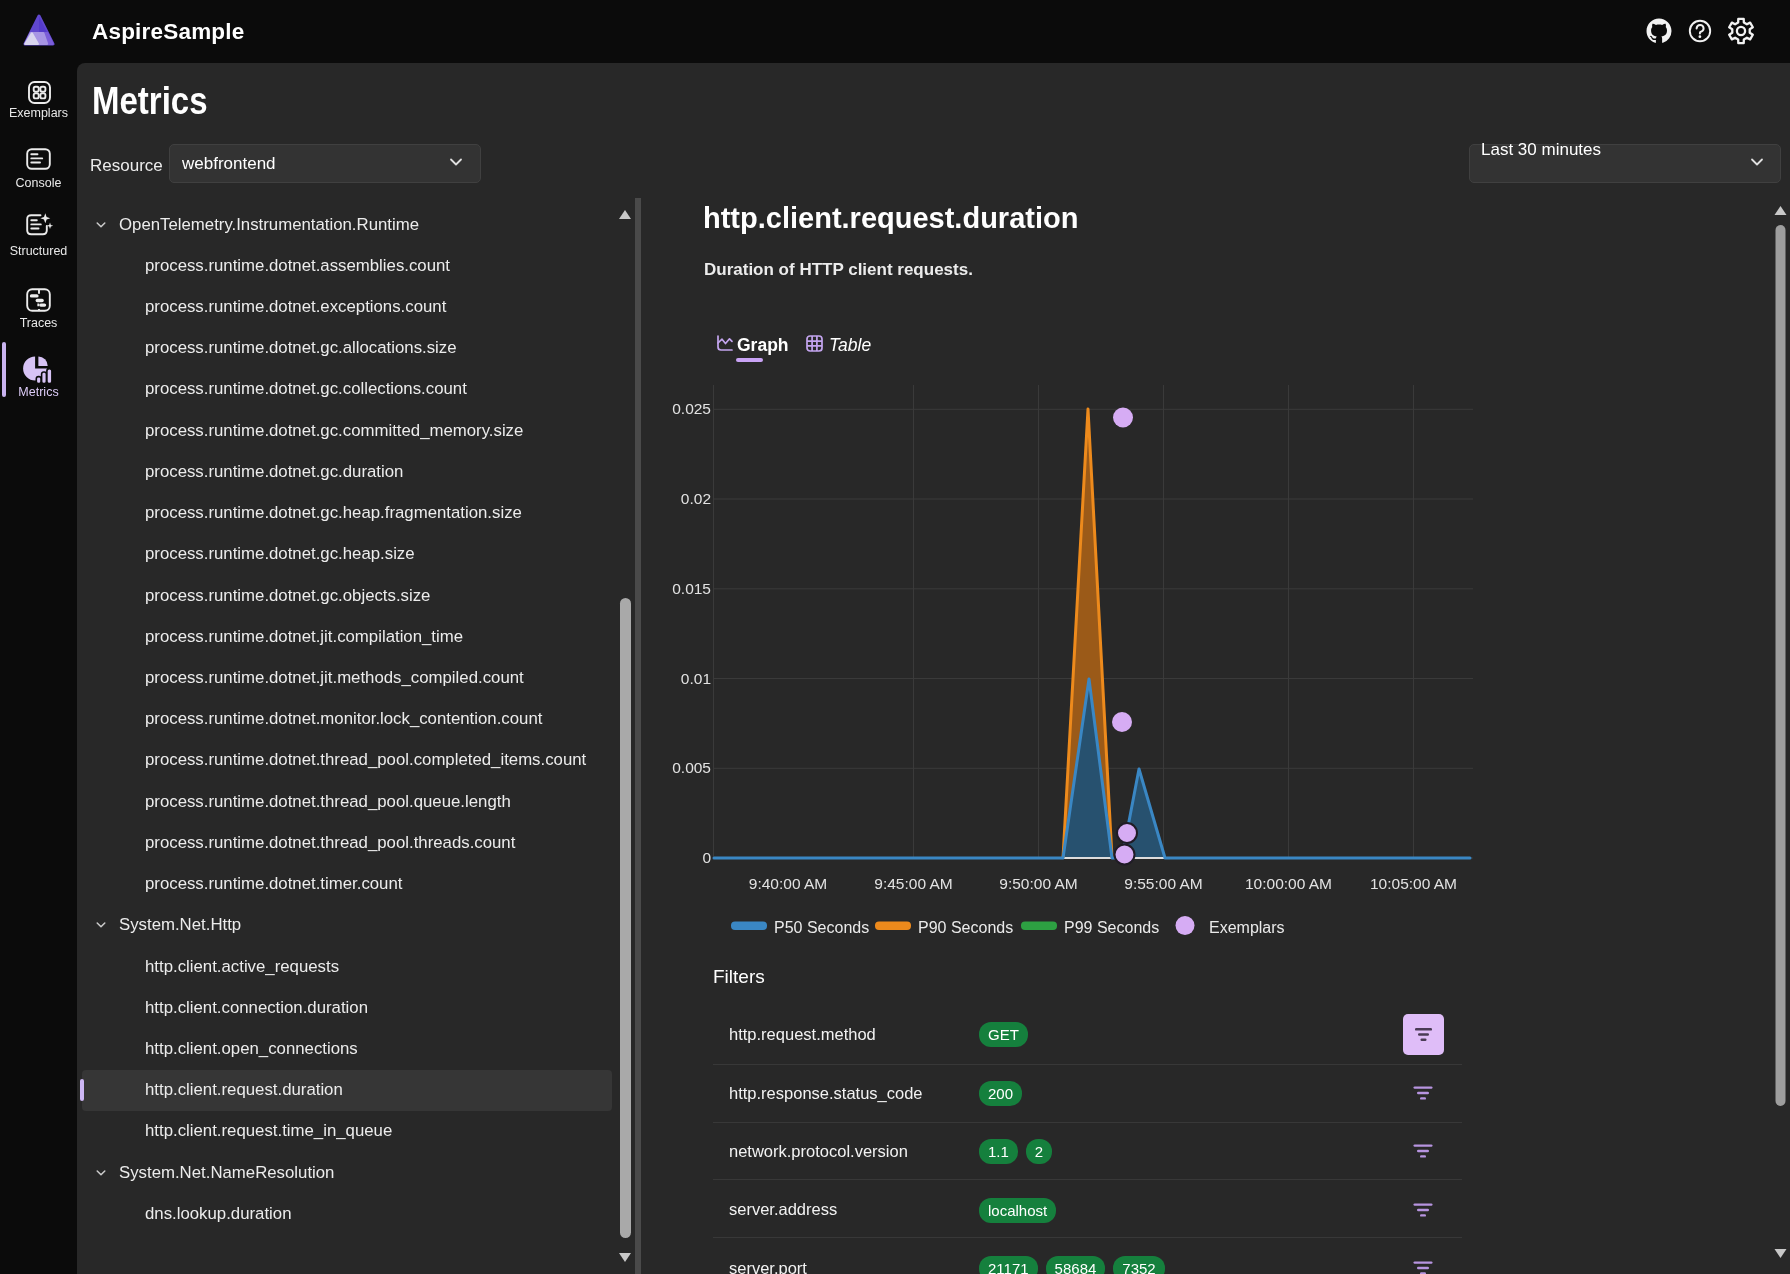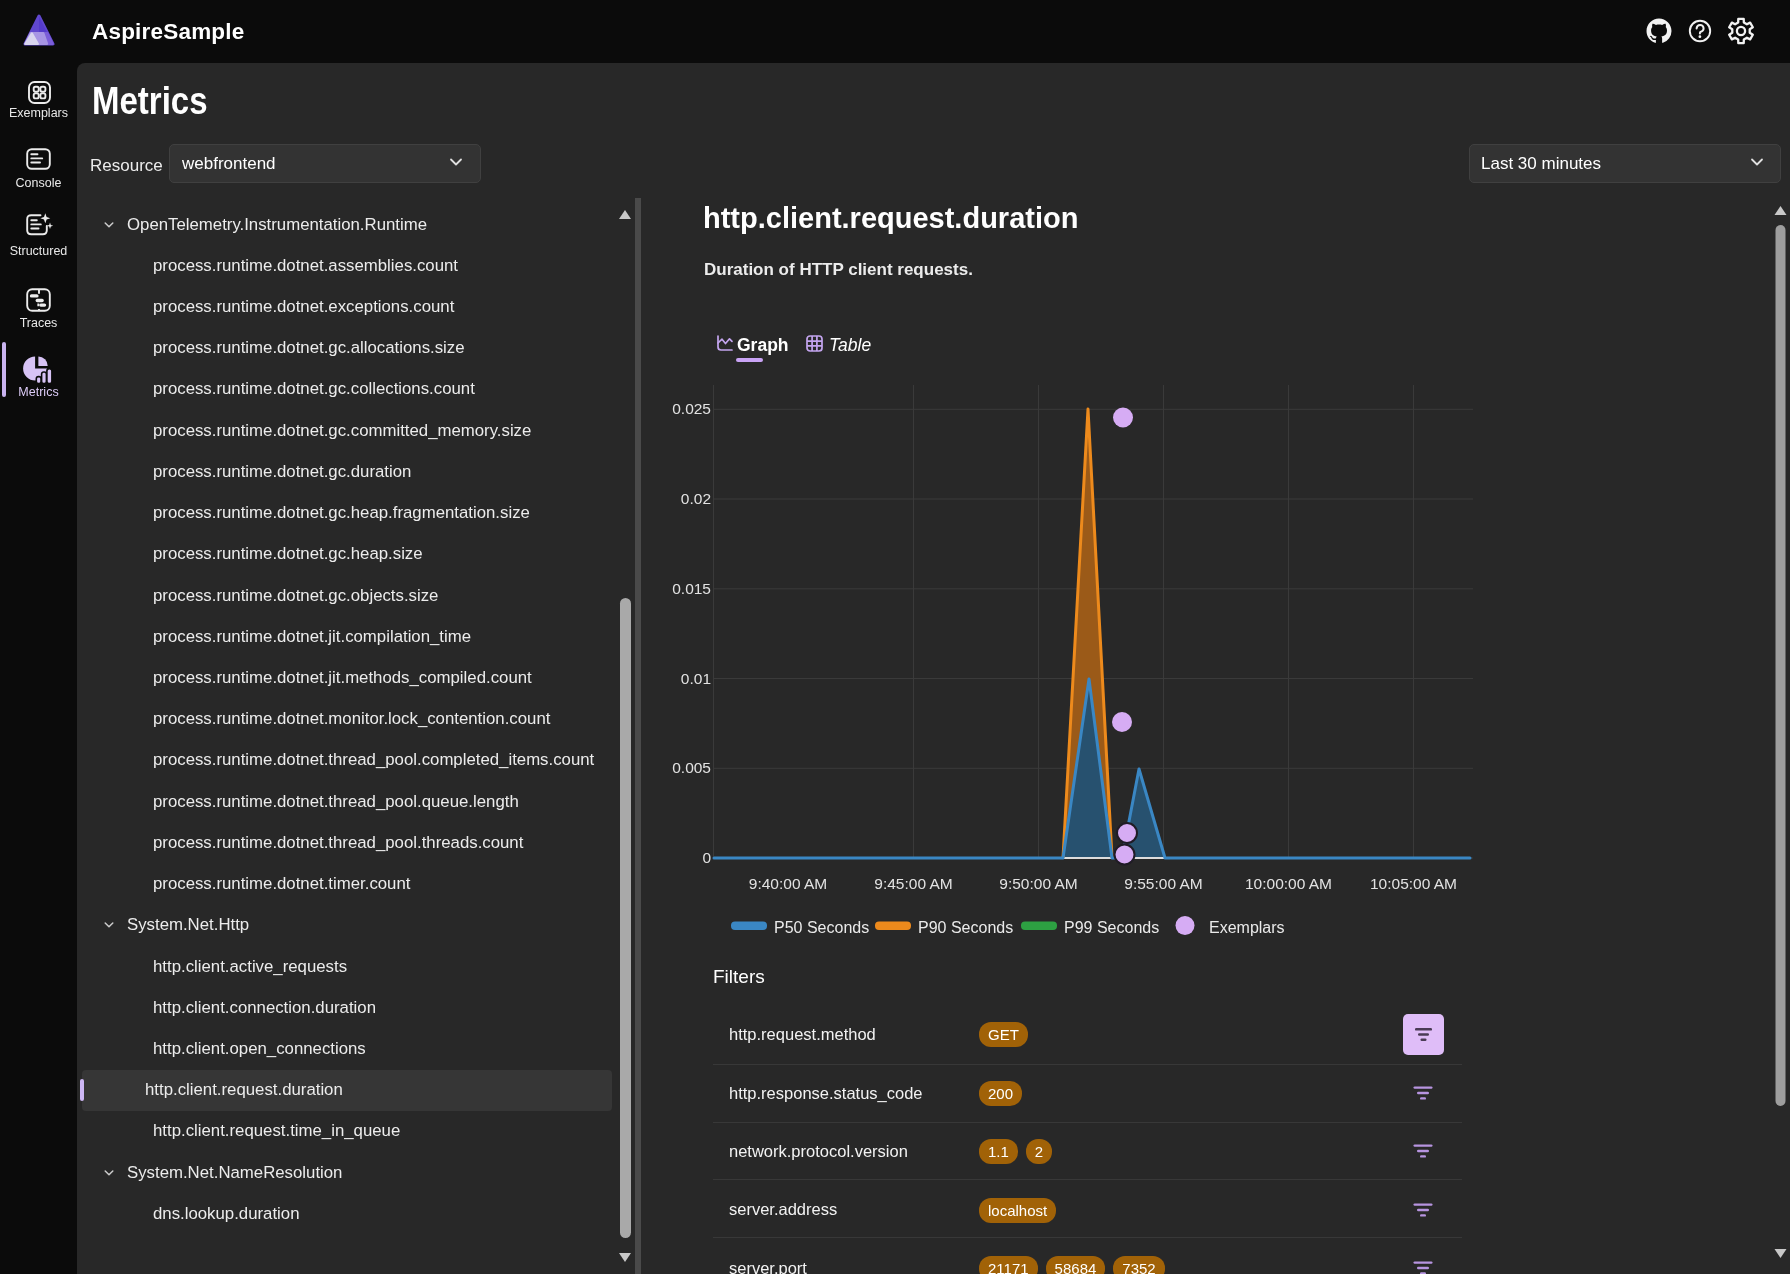--- a/index.html
+++ b/index.html
@@ -8,25 +8,25 @@
   .abs { position:absolute; }
   #page { position:relative; width:1790px; height:1220px; }
   #topbar { left:0; top:0; width:1790px; height:63px; background:#0b0b0b; }
   #brand { left:92px; top:19px; font-size:22.5px; font-weight:600; color:#ffffff; letter-spacing:0.2px; }
   #sidebar { left:0; top:63px; width:77px; height:1211px; background:#0b0b0b; }
   #mainpanel { left:77px; top:63px; width:1713px; height:1211px; background:#282828; border-top-left-radius:8px; }
   #h1 { left:92px; top:79px; font-size:33px; transform:scaleY(1.18); transform-origin:top left; font-weight:700; color:#ffffff; }
   .lbl { color:#ececec; }
   .select { background:#333333; border:1px solid #404040; border-radius:5px; height:39px; color:#ffffff; font-size:17px; }
   .navitem { left:0; width:77px; text-align:center; color:#e8e8e8; font-size:12.5px; }
-  .treerow { height:41.23px; display:flex; align-items:center; color:#ececec; font-size:16.8px; white-space:nowrap;margin-left:8px; }
+  .treerow { height:41.23px; display:flex; align-items:center; color:#ececec; font-size:16.8px; white-space:nowrap; }
   .treerow.child { padding-left:67px; }
   .treerow.group { padding-left:17px; }
   .treerow.group .gtxt { margin-left:12px; }
-  .badge { display:inline-block; background:#a16207; border-radius:12px; height:25px; line-height:25px;
+  .badge { display:inline-block; background:#15803d; border-radius:12px; height:25px; line-height:25px;
            padding:0 9px; color:#ffffff; font-size:15px; margin-right:8px; }
   .fname { color:#f2f2f2; font-size:16.5px; }
   .sep { background:#383838; height:1px; left:713px; width:749px; }
 </style>
 </head>
 <body>
 <div id="page">
   <div id="mainpanel" class="abs"></div>
   <div id="topbar" class="abs"></div>
   <div id="sidebar" class="abs"></div>
@@ -114,21 +114,21 @@
   <div class="abs" style="left:2px;top:342px;width:3.5px;height:55px;border-radius:2px;background:#c9b3f0;"></div>
 
   <div id="h1" class="abs">Metrics</div>
   <div class="abs lbl" style="left:90px;top:156px;font-size:17px;">Resource</div>
   <div class="abs select" style="left:169px;top:144px;width:312px;"></div>
   <div class="abs" style="left:182px;top:154px;font-size:17px;color:#fff;">webfrontend</div>
   <svg class="abs" style="left:449px;top:157px" width="14" height="10" viewBox="0 0 14 10">
       <path d="M2 2.5 L7 7.5 L12 2.5" fill="none" stroke="#e0e0e0" stroke-width="1.8" stroke-linecap="round" stroke-linejoin="round"></path>
     </svg>
   <div class="abs select" style="left:1469px;top:144px;width:312px;"></div>
-  <div class="abs" style="left:1481px;top:154px;font-size:17px;color:#fff;">Last 30 minutes</div>
+  <div class="abs" style="left:1481px;top:140px;font-size:17px;color:#fff;">Last 30 minutes</div>
   <svg class="abs" style="left:1750px;top:157px" width="14" height="10" viewBox="0 0 14 10">
       <path d="M2 2.5 L7 7.5 L12 2.5" fill="none" stroke="#e0e0e0" stroke-width="1.8" stroke-linecap="round" stroke-linejoin="round"></path>
     </svg>
 
   <div class="abs" style="left:635px;top:198px;width:6px;height:1076px;background:#4a4a4a;"></div>
 
   <div id="tree" class="abs" style="left:78px;top:204px;width:534px;">
   <div class="treerow group">
         <svg width="12" height="12" viewBox="0 0 12 12" style="flex:none">
           <path d="M2.2 4 L6 7.8 L9.8 4" fill="none" stroke="#cccccc" stroke-width="1.5" stroke-linecap="round" stroke-linejoin="round"></path>

